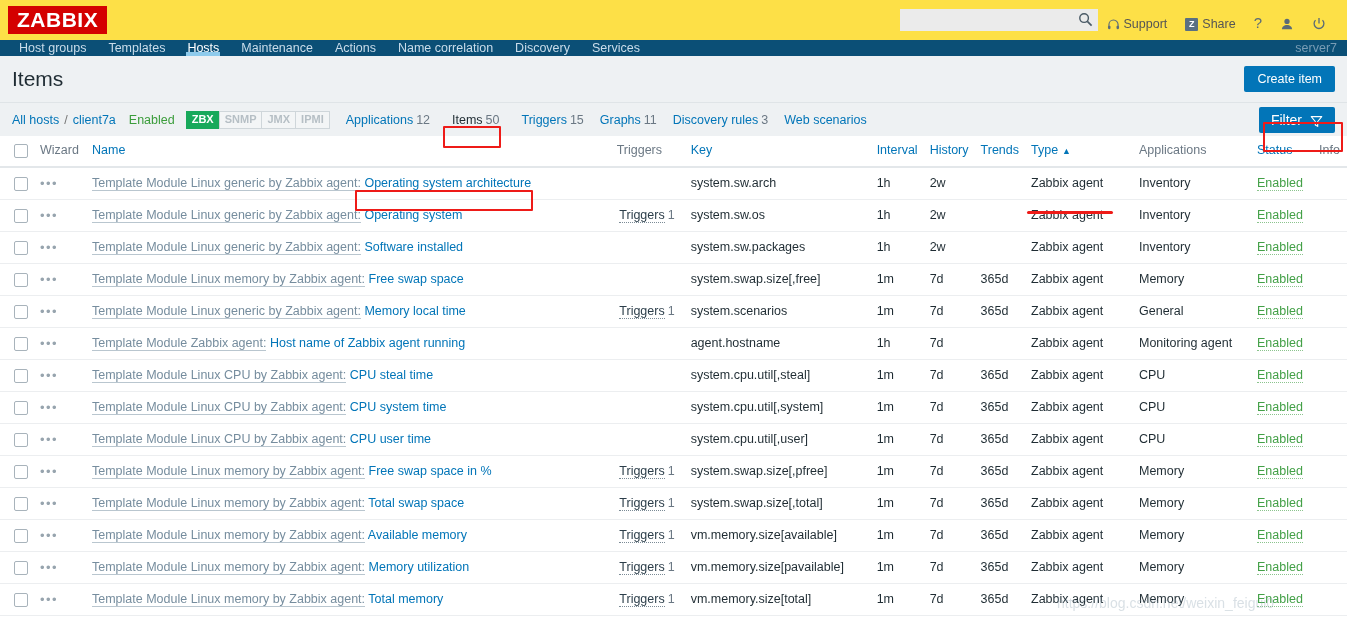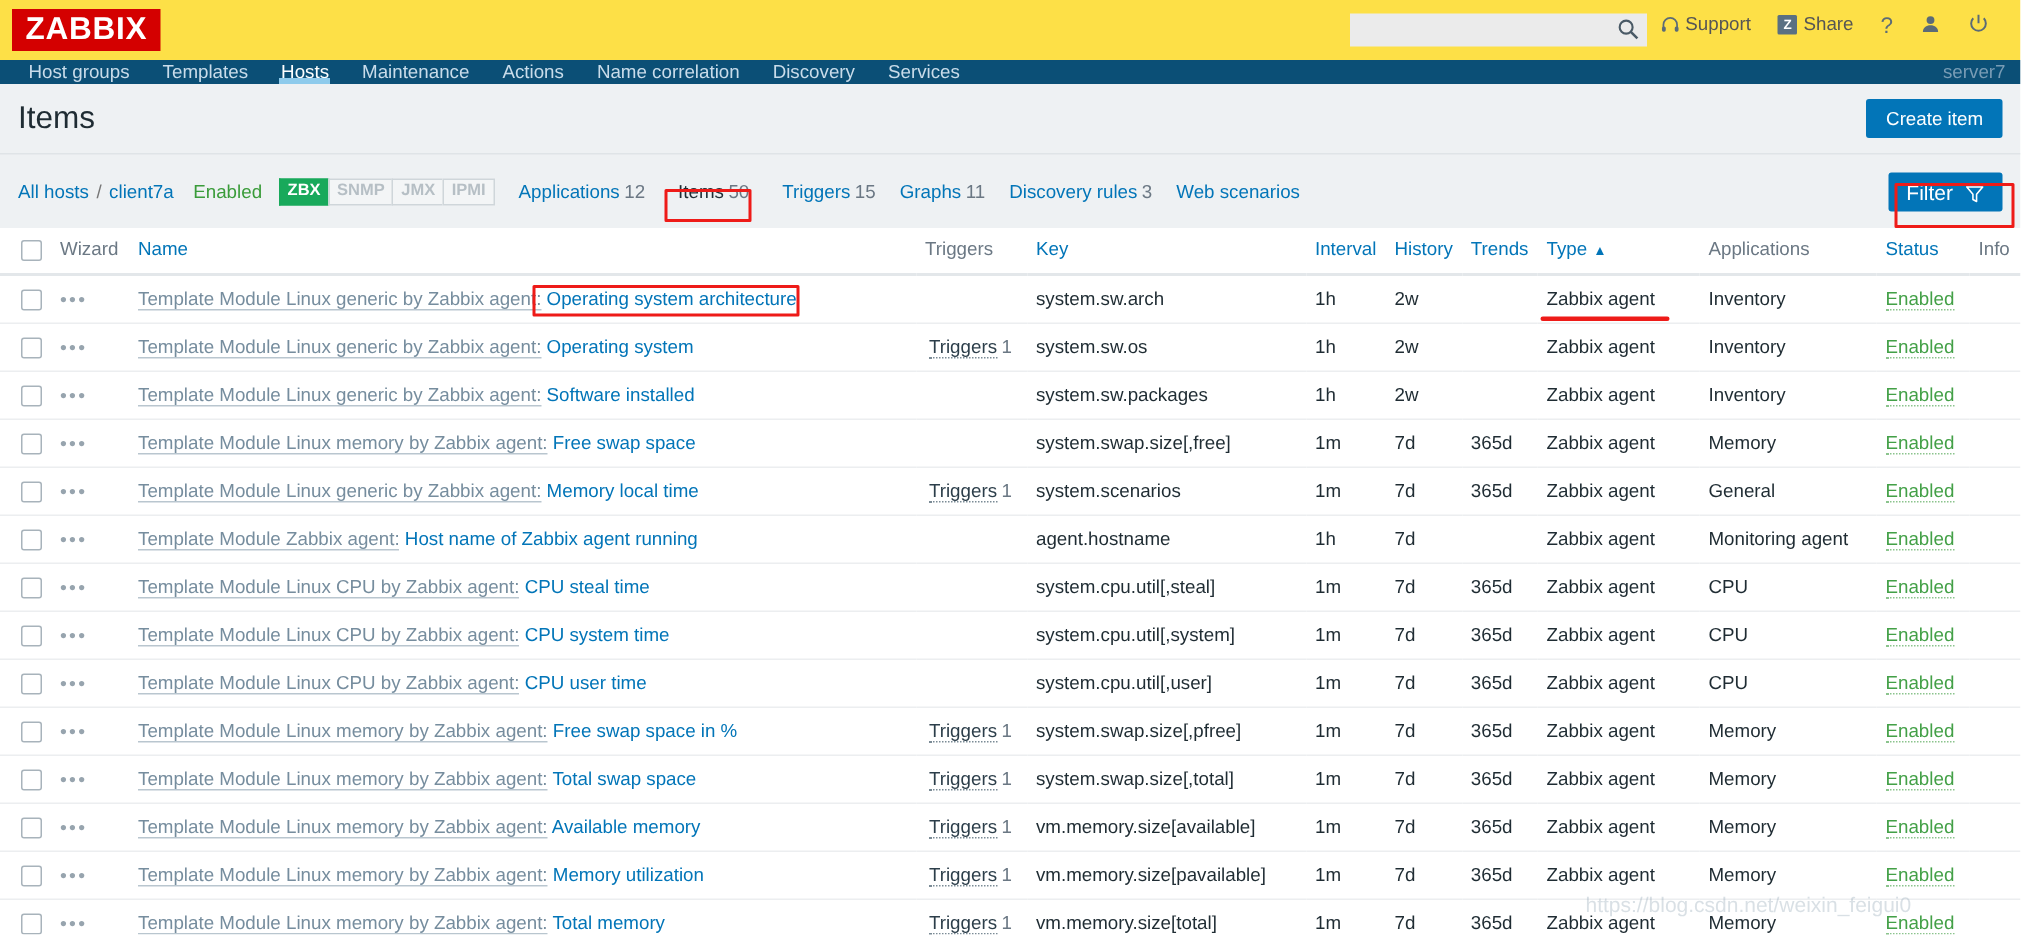--- a/index.html
+++ b/index.html
@@ -54,21 +54,21 @@
     bottom: -1px;
     left: 50%;
     margin-left: -7px;
     border-left: 7px solid transparent;
     border-right: 7px solid transparent;
     border-bottom: 7px solid #0b4f76;
   }
   .top-right {
     margin-left: auto;
     display: flex;
-    align-items: flex-start;
+    align-items: flex-end;
     gap: 0px;
     padding-left: 32px;
   }
   .searchbox {
     width: 198px;
     height: 22px;
     background: #ebebeb;
     border: none;
     position: relative;
     display: flex;
@@ -156,21 +156,21 @@
     font-size: 12.5px;
     font-family: "Liberation Sans", sans-serif;
     padding: 6px 13px;
     border-radius: 2px;
     cursor: pointer;
   }
 
   
   .crumbbar {
     background: #eef1f3;
-    height: 50px;
+    height: 34px;
     display: flex;
     align-items: center;
     padding: 0 12px;
     border-top: 1px solid #dfe4e7;
     position: relative;
   }
   .crumb {
     font-size: 12.5px;
     color: #0275b8;
     cursor: pointer;

